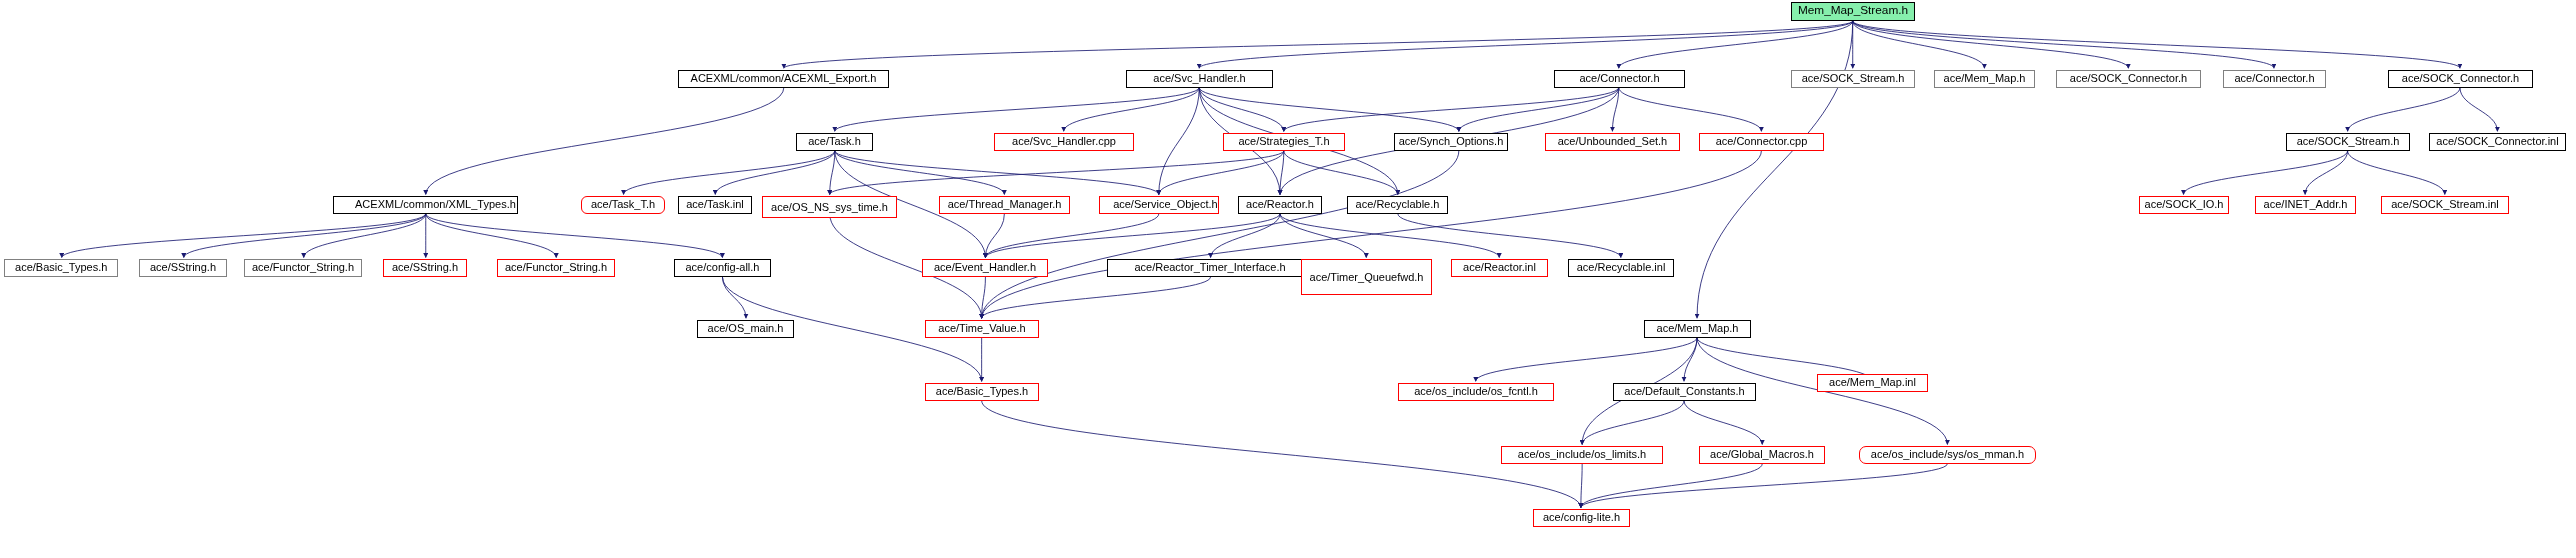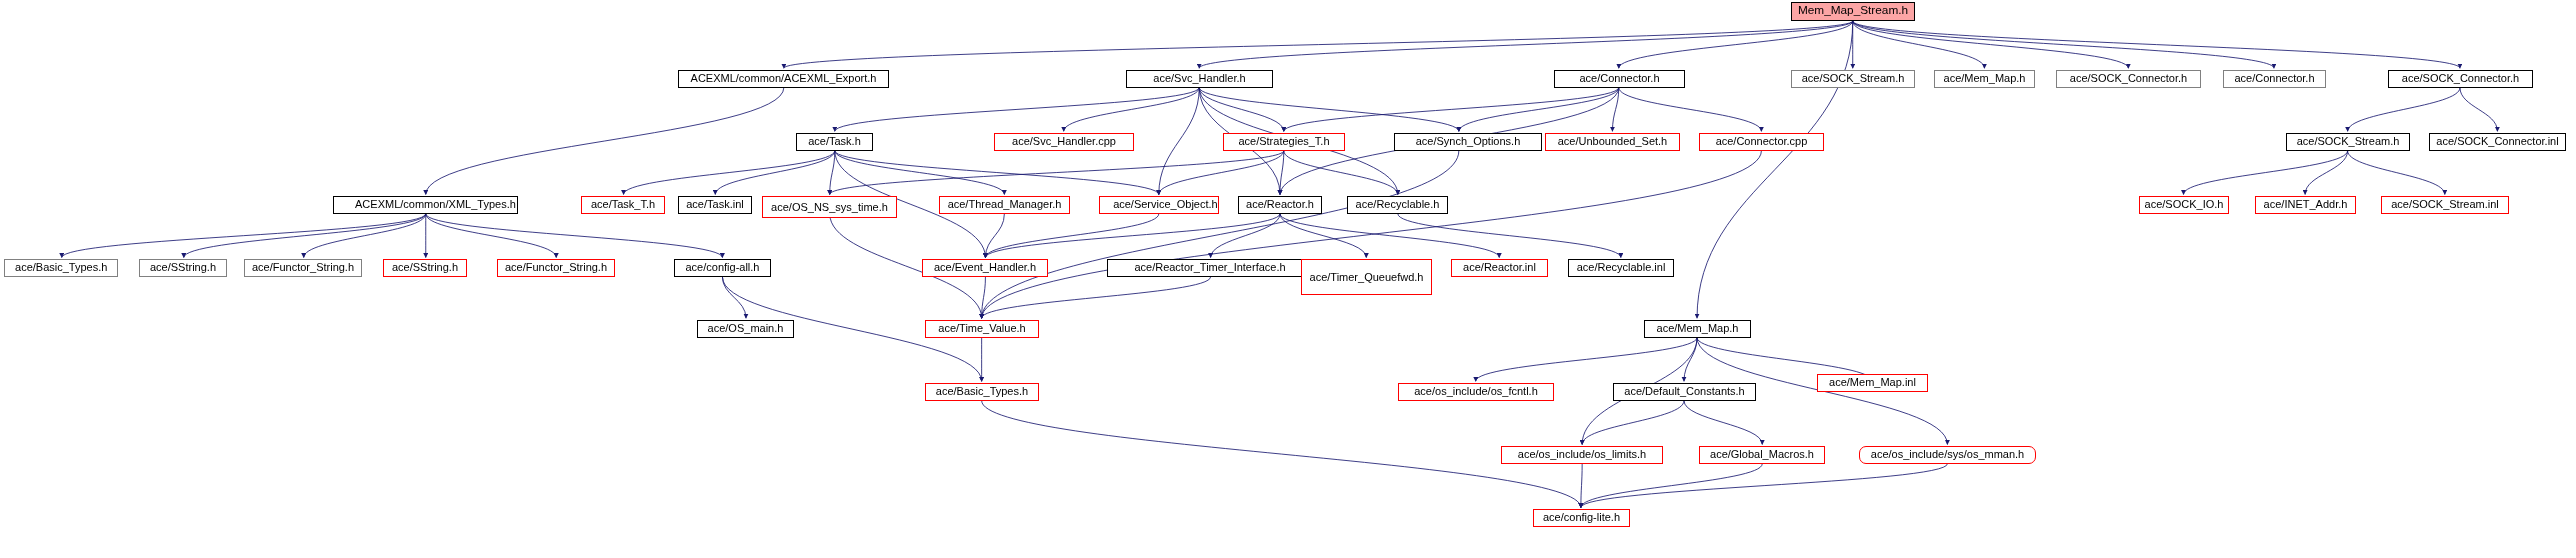--- a/index.html
+++ b/index.html
@@ -5,21 +5,21 @@
   html,body{margin:0;padding:0;background:#ffffff;}
   #canvas{position:relative;width:2576px;height:558px;background:#ffffff;
     font-family:"Liberation Sans","DejaVu Sans",sans-serif;overflow:hidden;}
   svg#edges{position:absolute;left:0;top:0;width:2576px;height:558px;}
   .node{position:absolute;box-sizing:border-box;display:flex;align-items:center;
     justify-content:center;background:#ffffff;border:0.8px solid #000000;
     font-size:11px;line-height:1;color:#000000;white-space:nowrap;padding:0 4.2px;
     height:17.7px;}
   .node.red{border-color:#ff0000;}
   .node.gray{border-color:#808080;}
-  .node.root{background:#fca5a5;border-color:#000000;font-size:11.8px;height:19.4px;}
+  .node.root{background:#86efac;border-color:#000000;font-size:11.8px;height:19.4px;}
 </style>
 </head>
 <body>
 
 <div id="canvas">
   <svg id="edges" xmlns="http://www.w3.org/2000/svg" viewBox="0 0 3059 663" width="2576" height="558">
     <defs>
       <marker id="arrow" viewBox="0 0 10 10" refX="9" refY="5" markerWidth="6" markerHeight="6" orient="auto-start-reverse">
         <path d="M 0 0 L 10 5 L 0 10 z" fill="#191970"></path>
       </marker>
@@ -102,27 +102,27 @@
       <div class="node" style="left: 1126px; top: 70px; width: 147px; height: 17.7px;">ace/Svc_Handler.h</div>
       <div class="node" style="left: 1554px; top: 70px; width: 131px; height: 17.7px;">ace/Connector.h</div>
       <div class="node gray" style="left: 1791px; top: 70px; width: 124px; height: 17.7px;">ace/SOCK_Stream.h</div>
       <div class="node gray" style="left: 1934px; top: 70px; width: 101px; height: 17.7px;">ace/Mem_Map.h</div>
       <div class="node gray" style="left: 2056px; top: 70px; width: 145px; height: 17.7px;">ace/SOCK_Connector.h</div>
       <div class="node gray" style="left: 2223px; top: 70px; width: 103px; height: 17.7px;">ace/Connector.h</div>
       <div class="node" style="left: 2388px; top: 70px; width: 145px; height: 17.7px;">ace/SOCK_Connector.h</div>
       <div class="node" style="left: 796px; top: 133px; width: 77px; height: 17.7px;">ace/Task.h</div>
       <div class="node red" style="left: 994px; top: 133px; width: 140px; height: 17.7px;">ace/Svc_Handler.cpp</div>
       <div class="node red" style="left: 1223px; top: 133px; width: 122px; height: 17.7px;">ace/Strategies_T.h</div>
-      <div class="node" style="left: 1394px; top: 133px; width: 148px; height: 17.7px;">ace/Synch_Options.h</div>
+      <div class="node" style="left: 1394px; top: 133px; width: 114px; height: 17.7px;">ace/Synch_Options.h</div>
       <div class="node red" style="left: 1545px; top: 133px; width: 135px; height: 17.7px;">ace/Unbounded_Set.h</div>
       <div class="node red" style="left: 1699px; top: 133px; width: 125px; height: 17.7px;">ace/Connector.cpp</div>
       <div class="node" style="left: 2286px; top: 133px; width: 124px; height: 17.7px;">ace/SOCK_Stream.h</div>
       <div class="node" style="left: 2429px; top: 133px; width: 137px; height: 17.7px;">ace/SOCK_Connector.inl</div>
       <div class="node" style="left: 333px; top: 196px; width: 185px; height: 17.7px; padding-left: 24px;">ACEXML/common/XML_Types.h</div>
-      <div class="node red" style="left: 581px; top: 196px; width: 84px; height: 17.7px;">ace/Task_T.h</div>
+      <div class="node red" style="left: 581px; top: 196px; width: 84px; height: 17.7px; border-radius: 6px;">ace/Task_T.h</div>
       <div class="node" style="left: 678px; top: 196px; width: 74px; height: 17.7px;">ace/Task.inl</div>
       <div class="node red" style="left: 762px; top: 196px; width: 135px; height: 22px;">ace/OS_NS_sys_time.h</div>
       <div class="node red" style="left: 939px; top: 196px; width: 131px; height: 17.7px;">ace/Thread_Manager.h</div>
       <div class="node red" style="left: 1099px; top: 196px; width: 120px; height: 17.7px; padding-left: 17px;">ace/Service_Object.h</div>
       <div class="node" style="left: 1238px; top: 196px; width: 84px; height: 17.7px;">ace/Reactor.h</div>
       <div class="node" style="left: 1347px; top: 196px; width: 101px; height: 17.7px;">ace/Recyclable.h</div>
       <div class="node red" style="left: 2139px; top: 196px; width: 90px; height: 17.7px;">ace/SOCK_IO.h</div>
       <div class="node red" style="left: 2255px; top: 196px; width: 101px; height: 17.7px;">ace/INET_Addr.h</div>
       <div class="node red" style="left: 2381px; top: 196px; width: 128px; height: 17.7px;">ace/SOCK_Stream.inl</div>
       <div class="node gray" style="left: 4.2px; top: 259px; width: 114px; height: 17.7px;">ace/Basic_Types.h</div>

